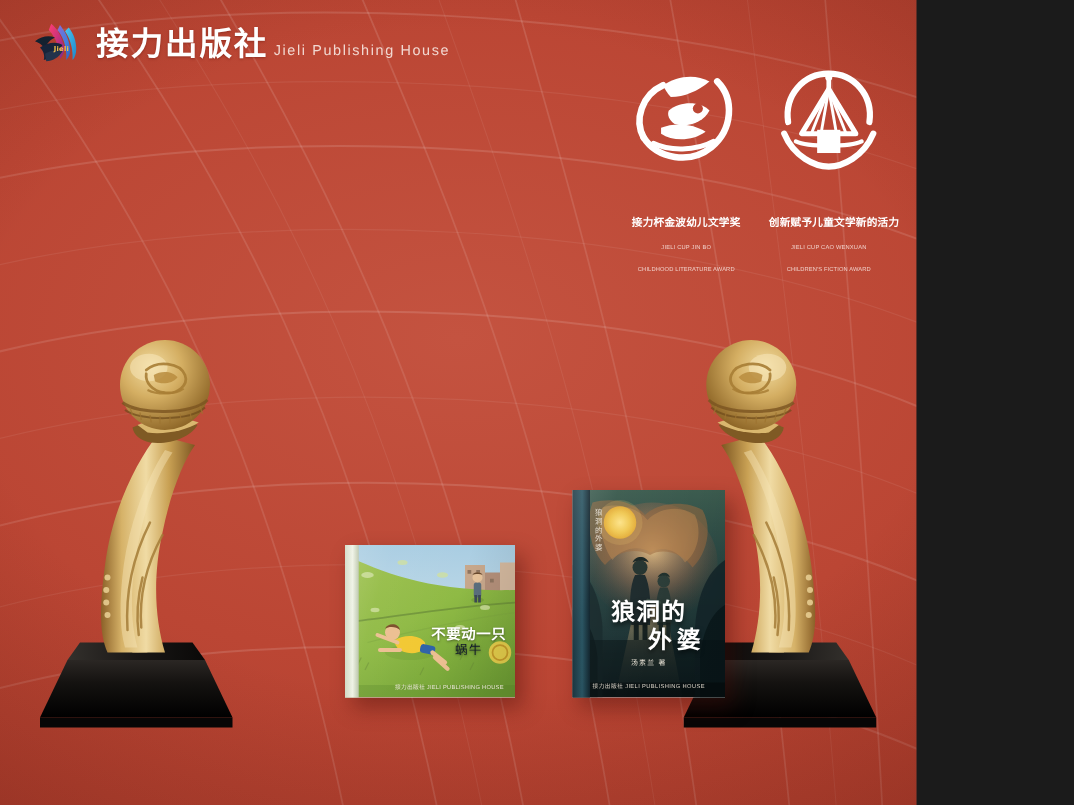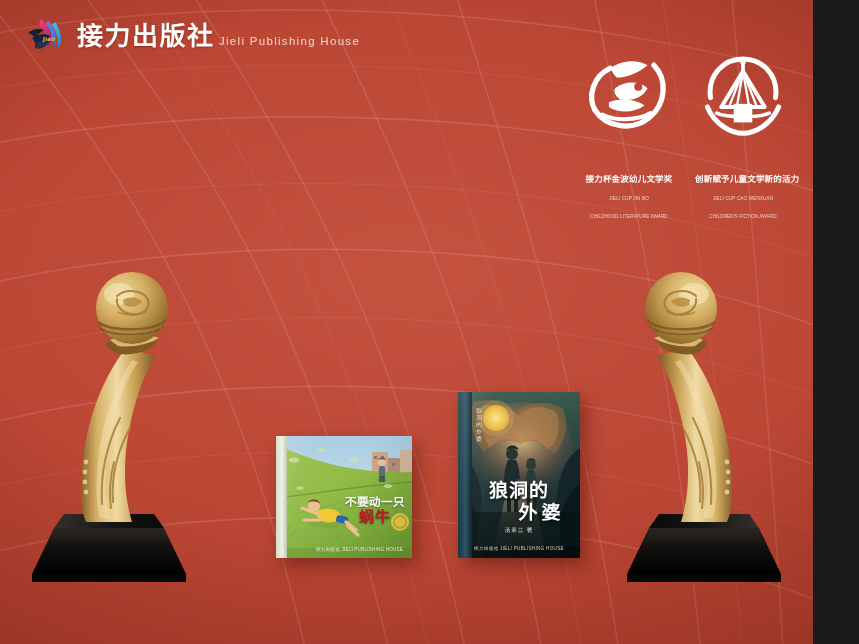--- a/index.html
+++ b/index.html
@@ -7,21 +7,21 @@
     margin: 0;
     padding: 0;
     background: #1b1b1b;
   }
   body {
     font-family: "Liberation Sans", "DejaVu Sans", sans-serif;
   }
 
   #poster {
     position: relative;
-    width: 813px;
+    width: 733px;
     height: 644px;
     overflow: hidden;
     background: #bb4634;
     background-image:
       radial-gradient(ellipse 120% 85% at 50% 42%, #c45340 0%, #bb4634 48%, #a93c2c 100%);
     user-select: none;
   }
 
   
   .bg-lines {
@@ -232,21 +232,21 @@
     right: 7px;
     bottom: 32px;
     text-align: center;
     z-index: 5;
     font-family: "DejaVu Sans", "Liberation Sans", sans-serif;
     color: #ffffff;
     text-shadow: 0 1px 2px rgba(0,0,0,0.45);
     line-height: 1.05;
   }
   .snail-title .t1 { font-size: 11.5px; font-weight: 700; letter-spacing: 0.5px; display: block; }
-  .snail-title .t2 { font-size: 15px; font-weight: 700; letter-spacing: 1px; display: block; margin-top: 2px; color:#b91c1c; }
+  .snail-title .t2 { font-size: 10px; font-weight: 400; letter-spacing: 1px; display: block; margin-top: 2px; color:#0f172a; }
   .snail-pub {
     position: absolute;
     right: 9px;
     bottom: 6px;
     z-index: 5;
     font-size: 4.6px;
     color: #e9e5d4;
     letter-spacing: 0.2px;
     white-space: nowrap;
   }

